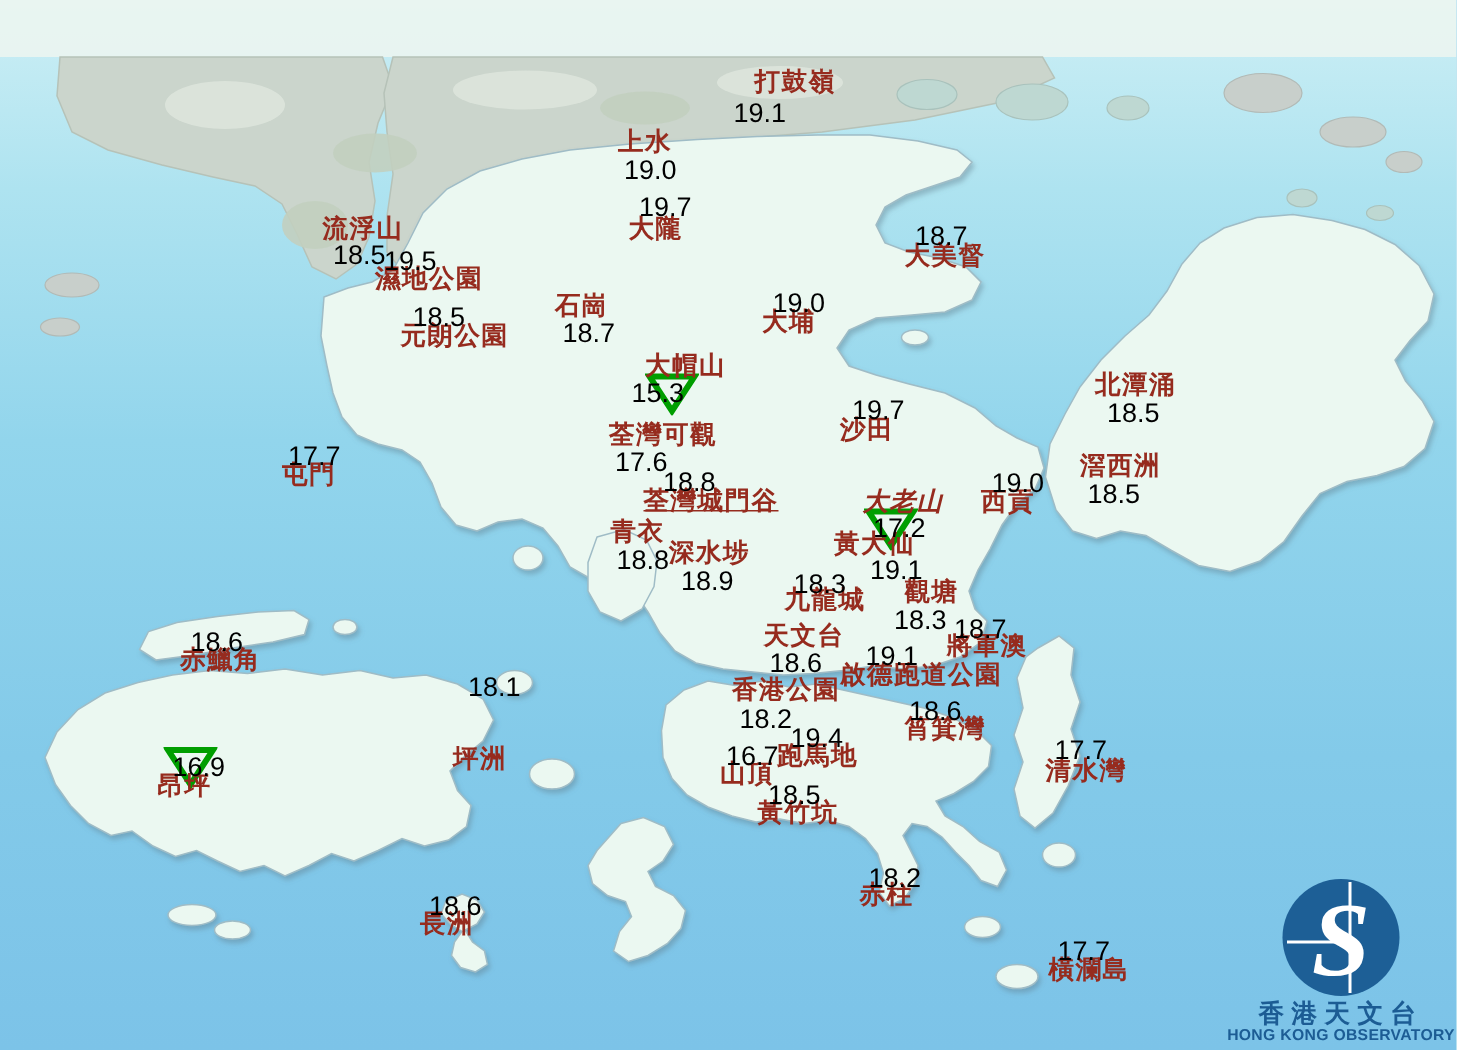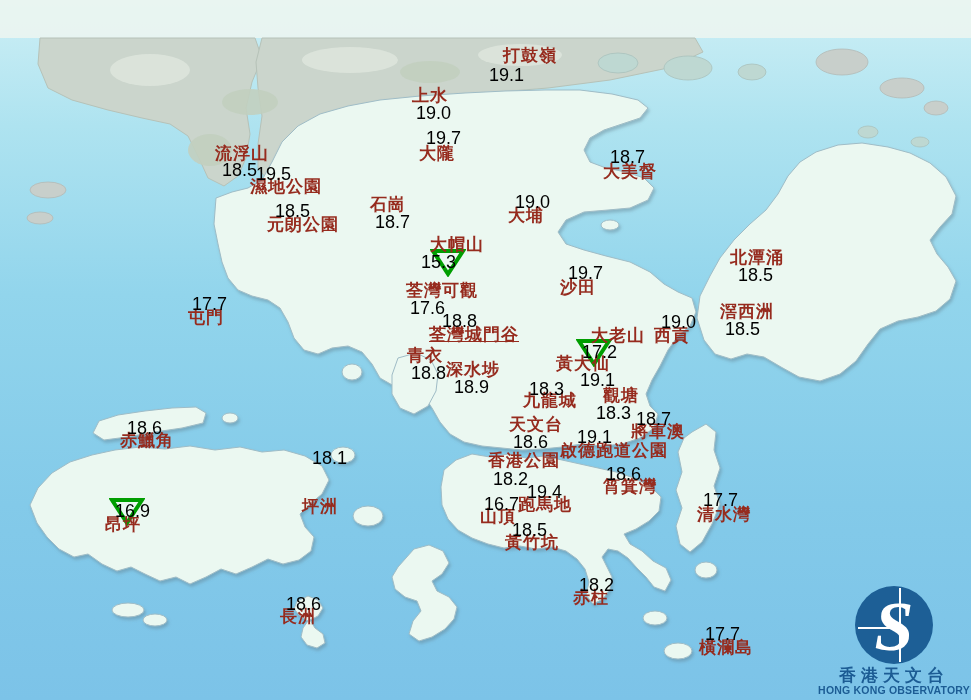--- a/index.html
+++ b/index.html
@@ -162,21 +162,21 @@
       <span class="st-temp" style="left: 442px; top: 312px;">18.8</span>
       <span class="st-name" style="left: 429px; top: 326px; text-decoration: underline;">荃灣城門谷</span>
       <span class="st-temp" style="left: 725px; top: 320px;">18.5</span>
       <span class="st-name" style="left: 720px; top: 303px;">滘西洲</span>
       <span class="st-temp" style="left: 661px; top: 313px;">19.0</span>
       <span class="st-name" style="left: 654px; top: 327px;">西貢</span>
       <div class="min-marker" style="left: 576px; top: 337px;"><svg width="36" height="30" viewBox="0 0 36 30">
           <polygon points="3,4 33,4 18,27" fill="none" stroke="#009E00" stroke-width="4" stroke-linejoin="miter"></polygon>
         </svg></div>
       <span class="st-temp" style="left: 582px; top: 343px;">17.2</span>
-      <span class="st-name" style="left: 591px; top: 327px;">大老山</span>
+      <span class="st-name" style="left: 575px; top: 327px; font-style: italic;">大老山</span>
       <span class="st-temp" style="left: 411px; top: 364px;">18.8</span>
       <span class="st-name" style="left: 407px; top: 347px;">青衣</span>
       <span class="st-temp" style="left: 580px; top: 371px;">19.1</span>
       <span class="st-name" style="left: 556px; top: 355px;">黃大仙</span>
       <span class="st-temp" style="left: 454px; top: 378px;">18.9</span>
       <span class="st-name" style="left: 446px; top: 361px;">深水埗</span>
       <span class="st-temp" style="left: 529px; top: 380px;">18.3</span>
       <span class="st-name" style="left: 523px; top: 392px;">九龍城</span>
       <span class="st-temp" style="left: 596px; top: 404px;">18.3</span>
       <span class="st-name" style="left: 603px; top: 387px;">觀塘</span>

